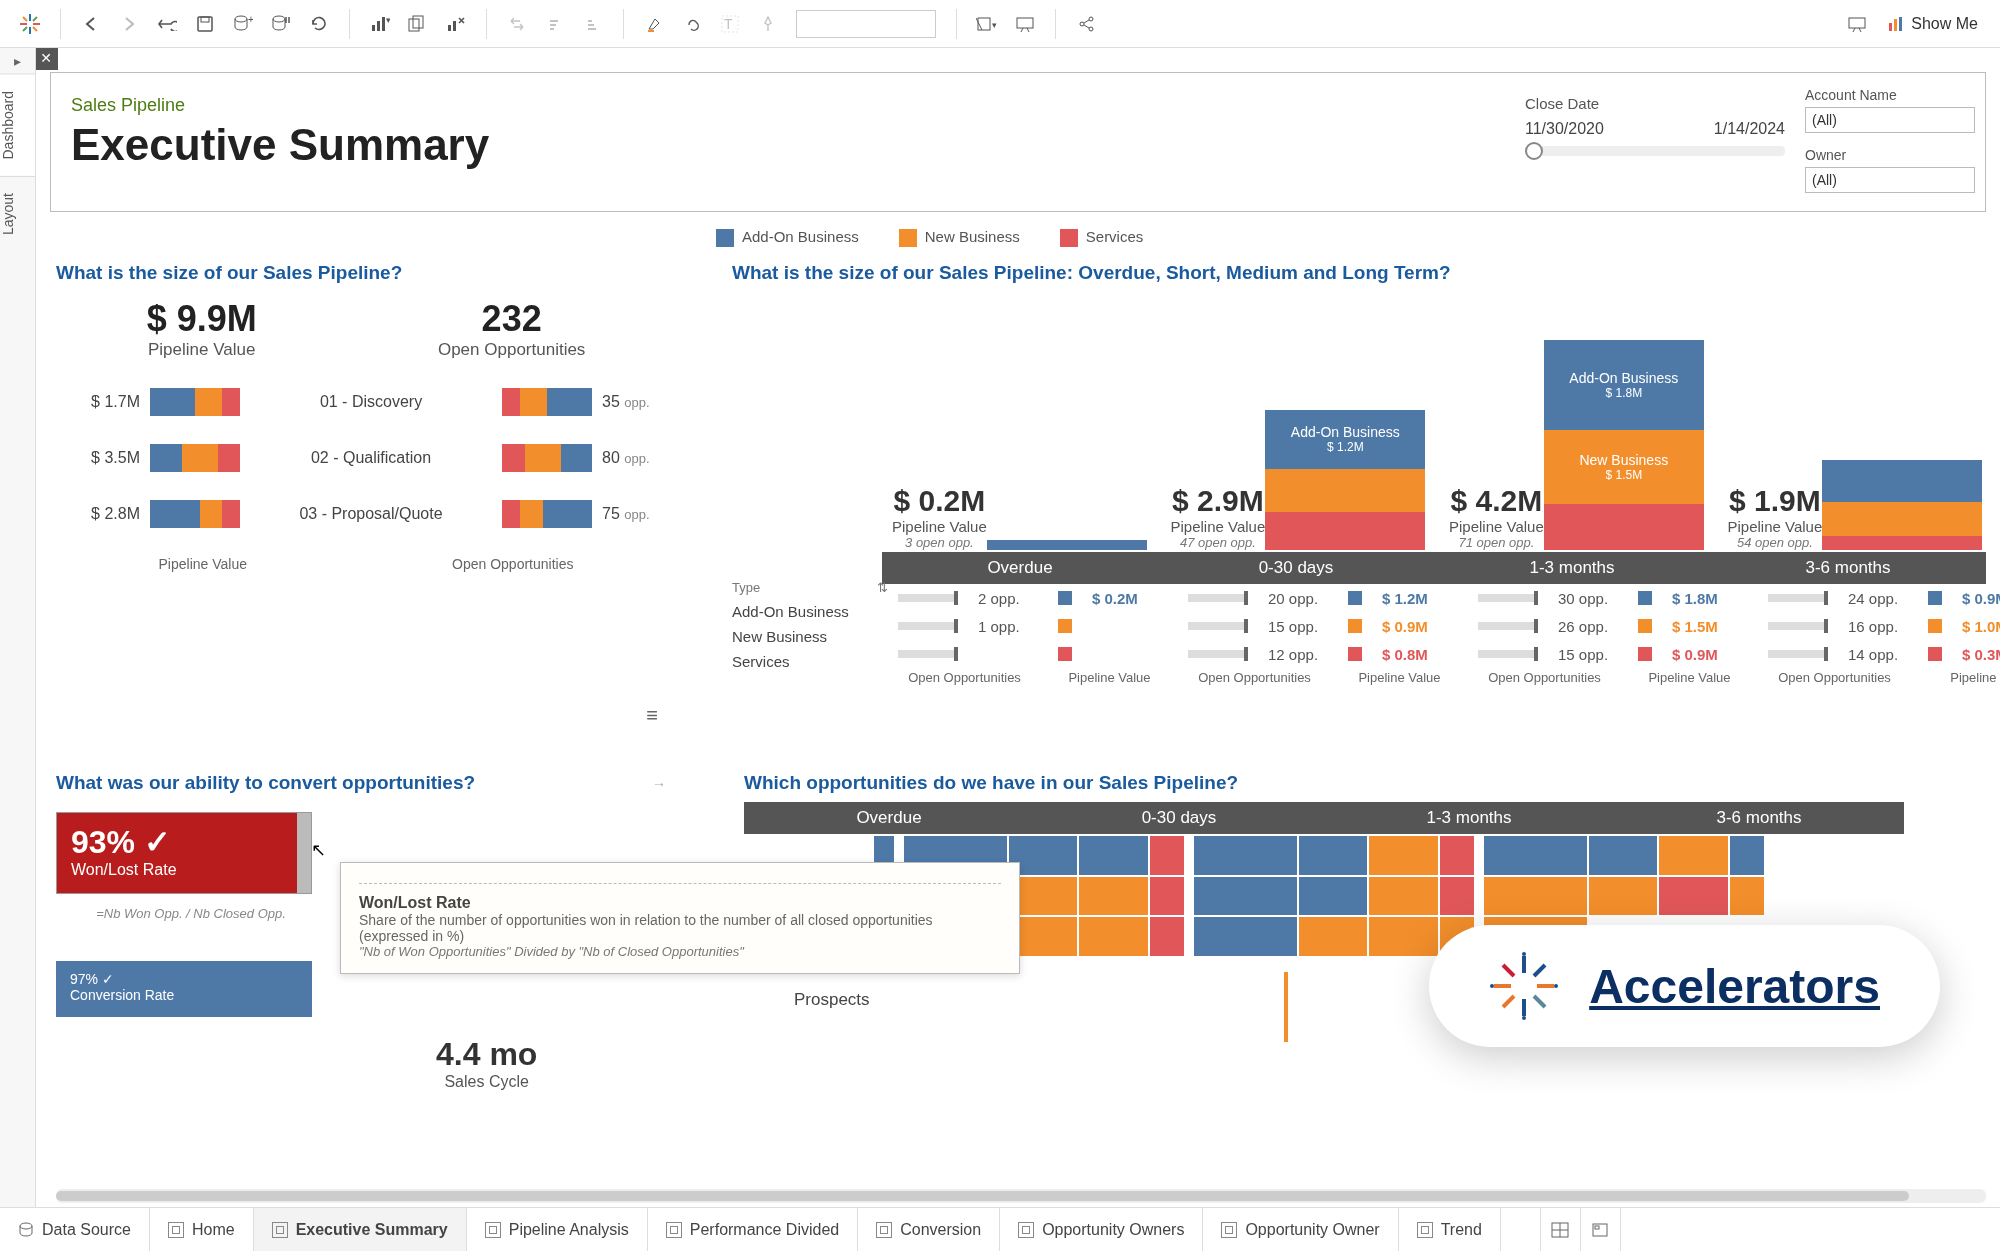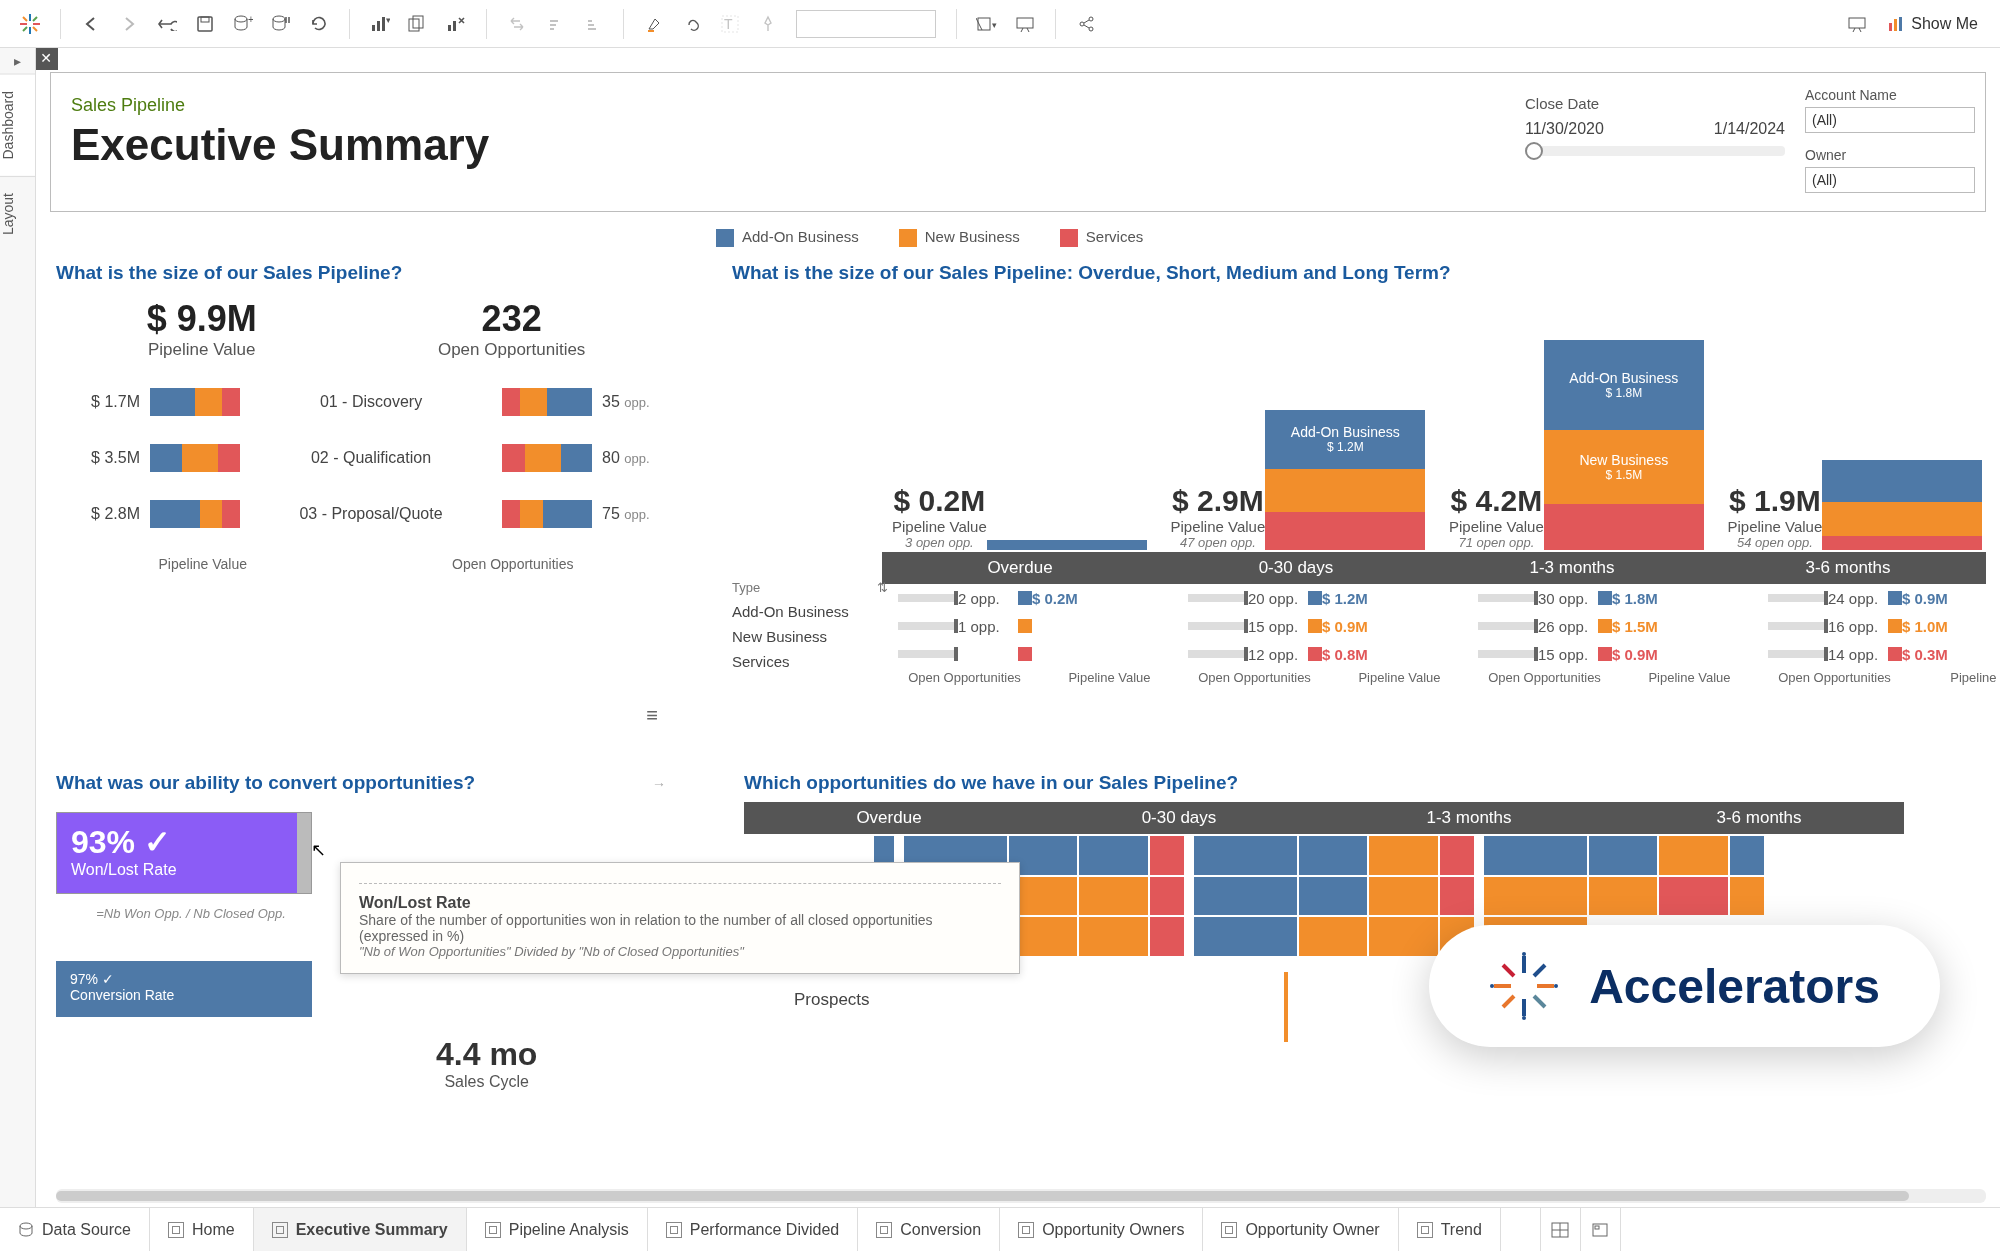--- a/index.html
+++ b/index.html
@@ -82,34 +82,34 @@
   .binlabels { display:flex; margin-left:150px; margin-top:2px; }
   .binlab { width:290px; background:#555; color:#fff; text-align:center; padding:6px 0; font-size:17px; }
 
   
   .typeblock { position:absolute; left:0; top:318px; width:160px; font-size:15px; color:#444; }
   .typeblock .th { font-size:13px; color:#777; margin-bottom:4px; display:flex; justify-content:space-between; padding-right:4px;}
   .typeblock .tr { padding:4px 0; }
 
   
   .minirow { position:absolute; left:160px; top:322px; display:grid; grid-template-columns: repeat(4, 290px); grid-template-rows: repeat(3, 28px); font-size:15px; }
-  .mcell { display:flex; align-items:center; gap:0; padding-left:6px; }
+  .mcell { display:flex; align-items:center; gap:20px; padding-left:6px; }
   .mcell .mbar { width:60px; height:8px; background:#ddd; position:relative; }
   .mcell .mbar::after{content:"";position:absolute;right:0;top:-3px;width:4px;height:14px;background:#666;}
   .mcell .mv { width:60px; color:#555; }
   .mcell .sq { width:14px; height:14px; }
   .mcell .amt { font-weight:600; }
   .c0{color:#4e79a7;} .c1{color:#f28e2b;} .c2{color:#e15759;}
   .sq0{background:#4e79a7;} .sq1{background:#f28e2b;} .sq2{background:#e15759;}
 
   .axis2 { position:absolute; left:160px; top:408px; display:grid; grid-template-columns: repeat(8, 145px); font-size:13px; color:#666; }
   .axis2 div { text-align:center; }
 
   
-  .wlbox { width:256px; background:#8b5cf6; color:#fff; padding:10px 14px 14px; position:relative; border:1px solid #999; }
+  .wlbox { width:256px; background:#b91c1c; color:#fff; padding:10px 14px 14px; position:relative; border:1px solid #999; }
   .wlbox .pct { font-size:32px; font-weight:600; }
   .wlbox .lab { font-size:16px; }
   .wlbox .handle { position:absolute; right:0; top:0; bottom:0; width:14px; background:#bbb; }
   .cursor { position:absolute; left:254px; top:26px; font-size:18px; color:#000; z-index:5; }
   .formula { font-size:13px; font-style:italic; color:#888; text-align:center; margin:12px 0 20px; width:270px; }
   .kpi2 { position:absolute; left:380px; top:52px; text-align:center; }
   .kpi2 .big{font-size:32px;font-weight:600;}
 
   .tooltip { position:absolute; left:284px; top:50px; width:680px; background:#fffefb; border:1px solid #bbb; padding:14px 18px; box-shadow:0 2px 8px rgba(0,0,0,.15); z-index:10; }
   .tooltip hr { border:none; border-top:1px dashed #bbb; margin:6px 0 10px; }
@@ -131,21 +131,21 @@
   .tm0 { grid-template-columns: 3fr 2fr 2fr 1fr; grid-template-rows: 1fr 1fr 1fr; }
   .treemap div { background:#4e79a7; }
   .treemap .o { background:#f28e2b; } .treemap .r { background:#e15759; }
 
   .prospects { position:absolute; left:50px; top:218px; font-size:17px; color:#444; }
   .orangeline { position:absolute; left:540px; top:200px; width:4px; height:70px; background:#f28e2b; }
 
   
   .accel { position:absolute; right:60px; bottom:160px; background:#fff; border-radius:70px; padding:26px 60px; box-shadow:0 10px 40px rgba(0,0,0,.2); display:flex; align-items:center; gap:30px; z-index:20; }
   .accel-logo { width:70px; height:70px; position:relative; }
-  .accel-text { font-size:48px; font-weight:700; color:#0b2e63; }
+  .accel-text { font-size:48px; font-weight:700; color:#0b2e63;text-decoration:underline; }
 
   .hscroll { position:absolute; left:20px; right:14px; bottom:4px; height:14px; background:#eee; border-radius:6px; }
   .hscroll .thumb{ position:absolute; left:0; width:96%; top:2px; bottom:2px; background:#ccc; border-radius:5px; }
 
   
   .sheet-tabs { position:absolute; bottom:0; left:0; right:0; height:44px; background:#fff; border-top:1px solid #ddd; display:flex; align-items:stretch; }
   .sheet-tab { display:flex; align-items:center; gap:8px; padding:0 18px; border-right:1px solid #ddd; font-size:16px; color:#444; cursor:pointer; }
   .sheet-tab.active { background:#f3f3f3; font-weight:600; }
   .sheet-tab .ico { width:16px; height:16px; border:1px solid #888; display:inline-block; position:relative; }
   .sheet-tab .ico::before{content:"";position:absolute;left:3px;right:3px;top:3px;bottom:3px;border:1px solid #888;}

